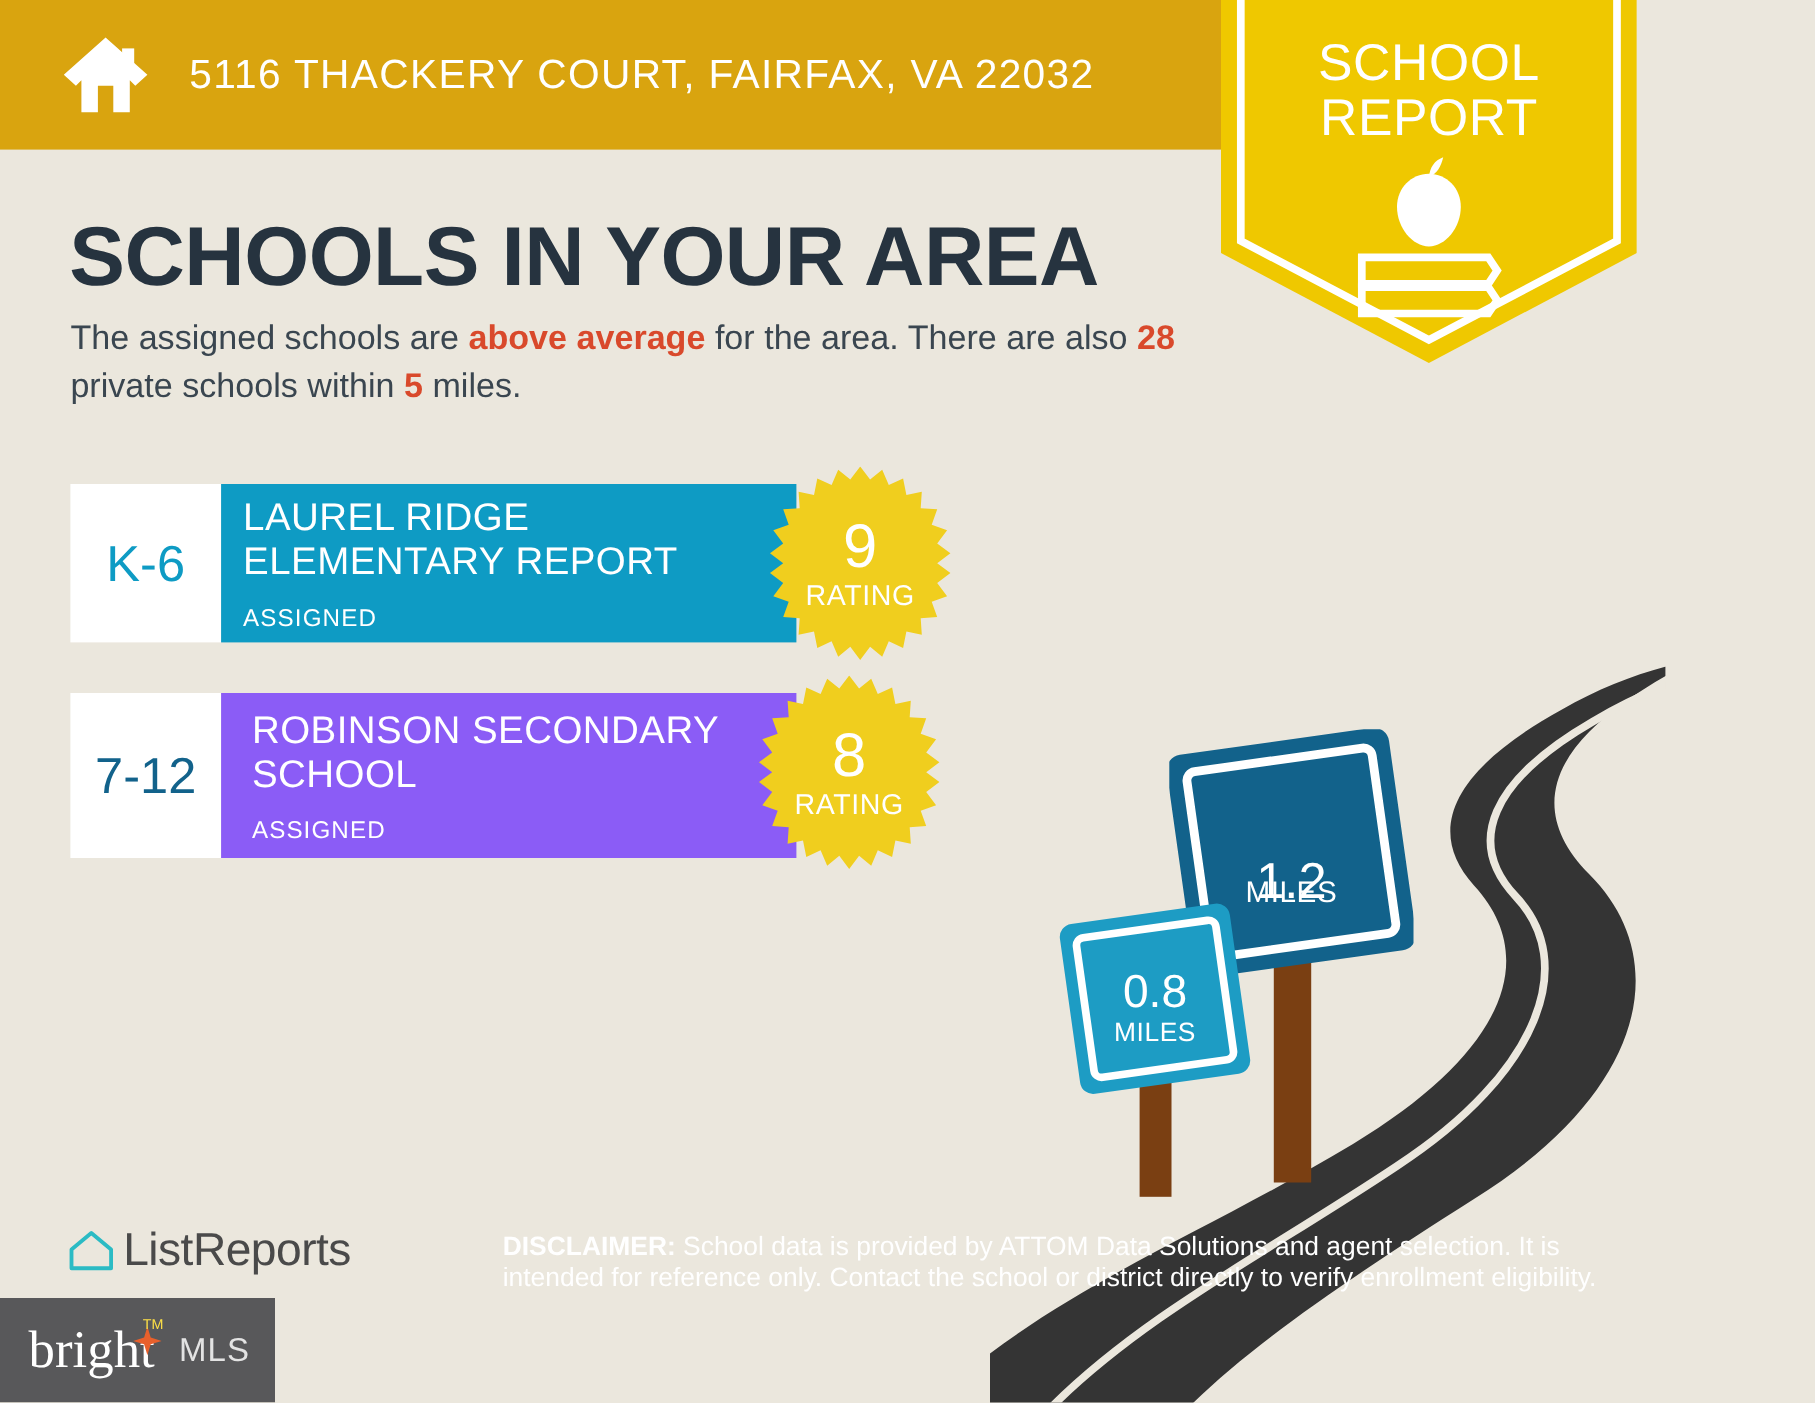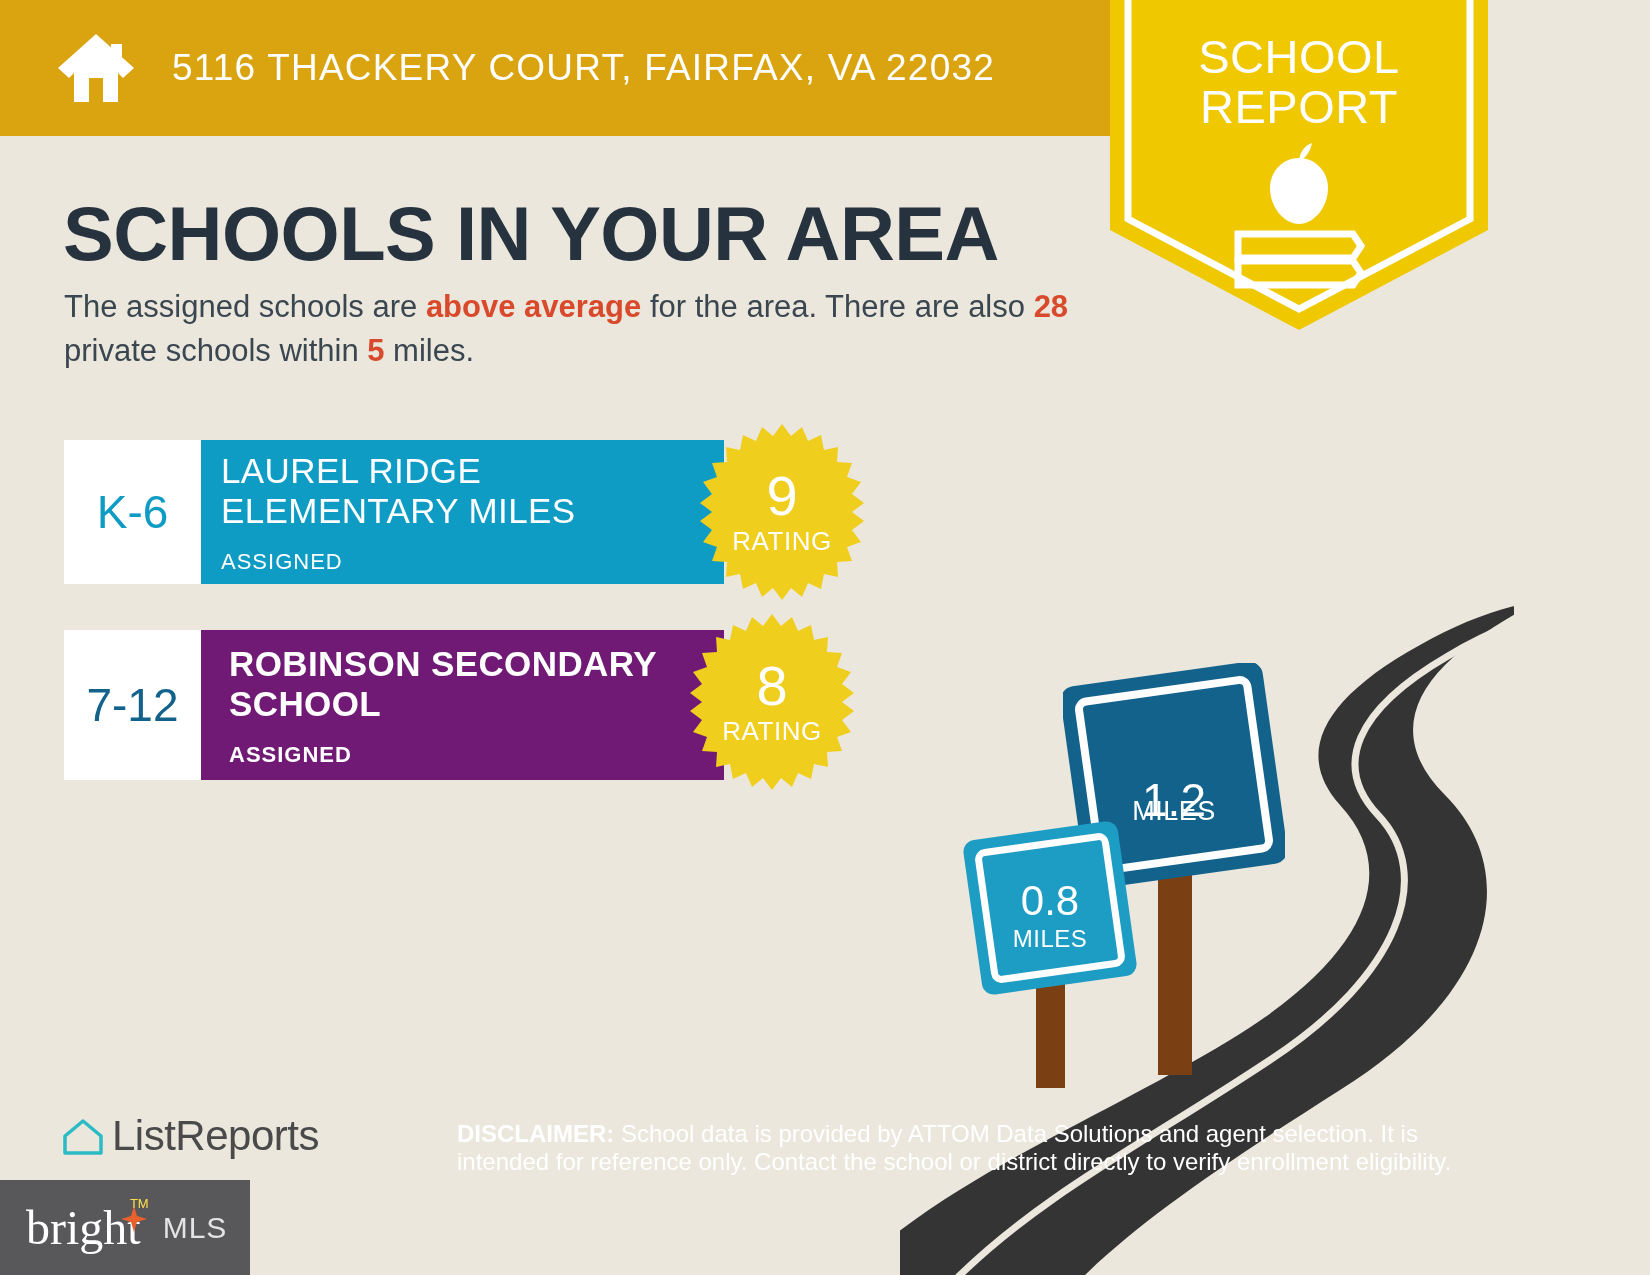--- a/index.html
+++ b/index.html
@@ -61,21 +61,21 @@
     color:#FFFFFF;font-size:35px;line-height:40px;letter-spacing:0.4px;
   }
   .assigned{
     color:#FFFFFF;font-size:22px;letter-spacing:1px;margin-top:18px;
   }
   .row1{left:64px;top:440px;height:144px;}
   .row1 .grade-box{color:#0E9BC4;}
   .row1 .info-box{background:#0E9BC4;padding-left:20px;}
   .row2{left:64px;top:630px;height:150px;}
   .row2 .grade-box{color:#12628B;}
-  .row2 .info-box{background:#701a75;font-weight:bold;}
+  .row2 .info-box{background:#8b5cf6;}
 
   .starburst{position:absolute;width:176px;height:176px;z-index:4;}
   .sb1{left:694px;top:424px;}
   .sb2{left:684px;top:614px;}
   .sb-val{
     position:absolute;left:0;width:176px;text-align:center;
     color:#FFFFFF;font-size:56px;line-height:56px;top:44px;
   }
   .sb-lbl{
     position:absolute;left:0;width:176px;text-align:center;
@@ -158,21 +158,21 @@
 
   <div class="title">SCHOOLS IN YOUR AREA</div>
   <div class="subtitle"><span>The assigned schools are </span><span class="hl">above average</span><span> for the area. There are also </span><span class="hl">28</span><span> private schools within </span><span class="hl">5</span><span> miles.</span></div>
 
   <div class="school-row row1">
     <div class="grade-box">
       <span>K-6</span>
     </div>
     <div class="info-box">
       <div class="school-name">LAUREL RIDGE</div>
-      <div class="school-name">ELEMENTARY MILES</div>
+      <div class="school-name">ELEMENTARY REPORT</div>
       <div class="assigned">ASSIGNED</div>
     </div>
   </div>
   <div class="starburst sb1">
     <svg viewBox="0 0 176 176">
       <polygon fill="#F0CE1E" points="88,0 97,12 108,3 114,17 127,11 130,26 144,23 143,38 158,39 153,53 167,58 158,70 170,79 158,88 170,97 158,106 167,118 153,123 158,137 143,138 144,153 130,150 127,165 114,159 108,173 97,164 88,176 79,164 68,173 62,159 49,165 46,150 32,153 33,138 18,137 23,123 9,118 18,106 6,97 18,88 6,79 18,70 9,58 23,53 18,39 33,38 32,23 46,26 49,11 62,17 68,3 79,12"></polygon>
     </svg>
     <div class="sb-val">9</div>
     <div class="sb-lbl">RATING</div>
   </div>

